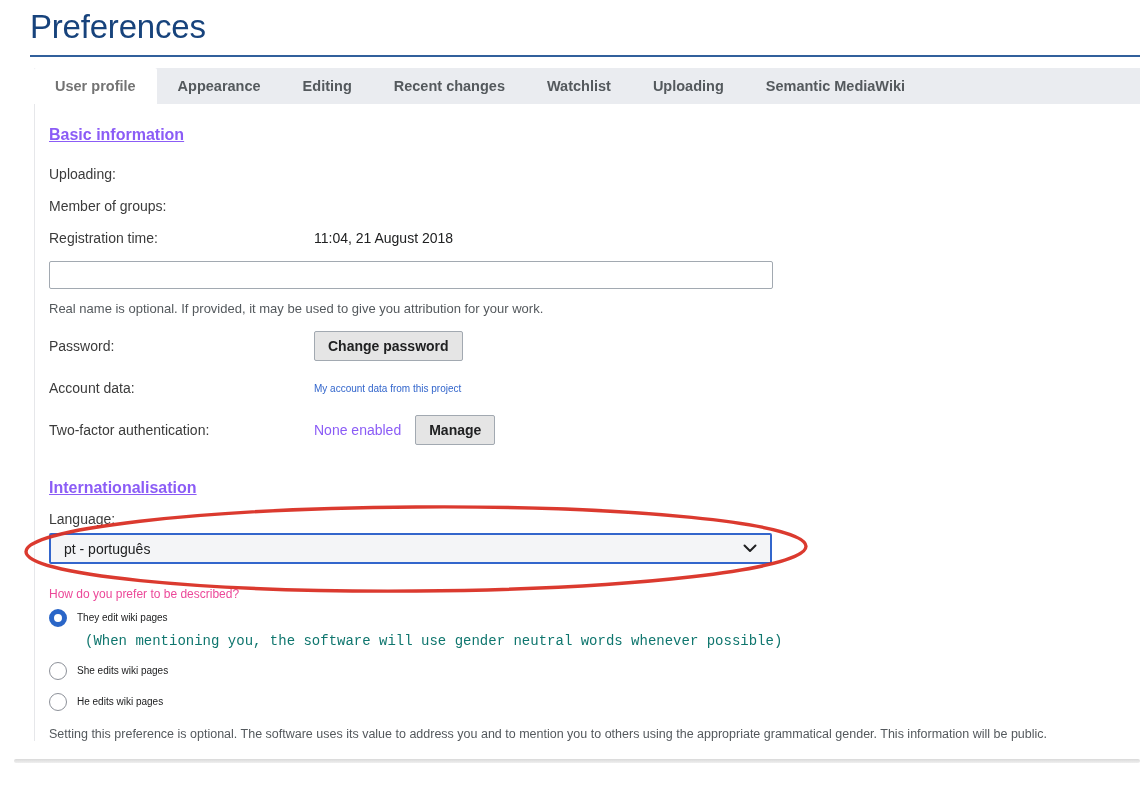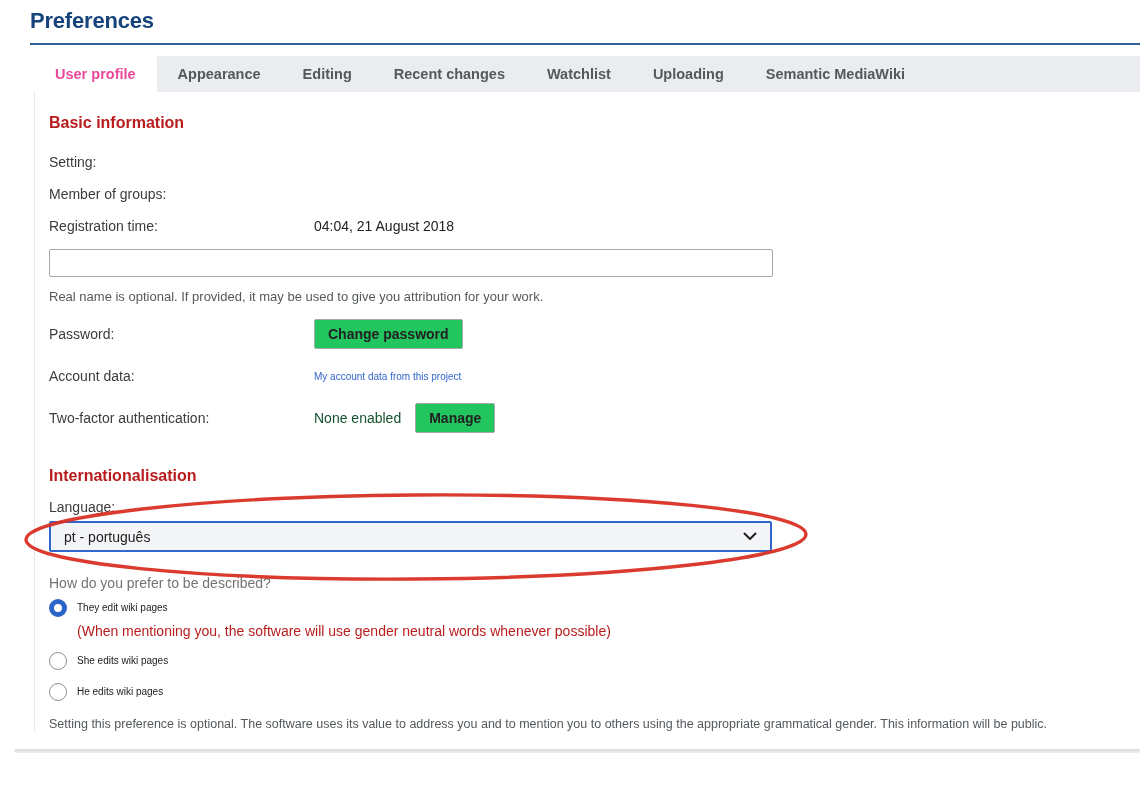--- a/index.html
+++ b/index.html
@@ -4,81 +4,81 @@
 <style>
   html, body { margin:0; padding:0; }
   body {
     width:1140px; height:798px; position:relative; overflow:hidden;
     background:#ffffff; color:#202122;
     font-family:"Liberation Sans", sans-serif;
   }
   
   .title-wrap { margin:0 0 0 30px; border-bottom:2px solid #31609c; }
   .title-wrap h1 {
-    margin:0; padding:8px 0 9px; font-size:22px; font-weight:700;
+    margin:0; padding:8px 0 9px; font-size:33px; font-weight:400;
     color:#17437c; letter-spacing:-0.2px;
   }
   
   .tabbar {
     margin:11px 0 0 34px; height:36px; background:#eaecf0;
     display:flex; align-items:stretch;
   }
   .tab {
     display:flex; align-items:center; padding:0 21px;
     font-size:14.5px; font-weight:700; color:#54595d; cursor:pointer;
     white-space:nowrap;
   }
-  .tab.active { background:#ffffff; color:#ec4899; border-radius:2px 2px 0 0; }
+  .tab.active { background:#ffffff; color:#737373; border-radius:2px 2px 0 0; }
   
   .content {
     margin-left:34px; border-left:1px solid #e6e7ea;
     padding:22px 14px 0 14px; position:relative;
   }
-  h2.section { margin:0 0 14px; font-size:16px; font-weight:700; color:#b91c1c; }
+  h2.section { margin:0 0 14px; font-size:16px; font-weight:700; color:#8b5cf6;text-decoration:underline; }
   h2.section.intl { margin-top:28px; }
   .row { display:flex; align-items:center; min-height:32px; }
   .row .flabel { width:265px; flex:none; font-size:14px; color:#3b3b3b; }
   .row .fvalue { font-size:14px; color:#202122; display:flex; align-items:center; }
   .text-input {
     width:710px; height:26px; border:1px solid #a2a9b1; border-radius:2px;
     padding:0 6px; font-family:inherit; font-size:14px; color:#202122; background:#fff;
   }
   .help { font-size:13px; color:#54595d; margin:5px 0 9px; }
   .btn {
-    background:#22c55e; border:1px solid #a2a9b1; border-radius:2px;
+    background:#e5e5e5; border:1px solid #a2a9b1; border-radius:2px;
     font-family:inherit; font-weight:700; font-size:14px; color:#202122;
     padding:6px 13px; cursor:pointer;
   }
   .row.tall { min-height:42px; }
   a.link { color:#3366cc; font-size:10px; text-decoration:none; cursor:pointer; }
-  .status-text { margin-right:14px; font-size:14px; color:#14532d; }
+  .status-text { margin-right:14px; font-size:14px; color:#8b5cf6; }
   
   .lang-label { font-size:14px; color:#3b3b3b; margin:12px 0 6px; }
   .select-wrap { position:relative; width:723px; }
   .select {
     box-sizing:border-box; height:31px; width:723px;
     background:#f4f5f7; border:2px solid #3366cc; border-radius:2px;
     display:flex; align-items:center; justify-content:space-between;
     padding:0 13px; cursor:pointer;
   }
   .select .sel-text { font-size:14px; color:#202122; }
   .annotation-svg {
     position:absolute; left:-28px; top:-29px; width:790px; height:90px;
     pointer-events:none; transform:rotate(-0.4deg);
   }
   
-  .gender-q { font-size:14px; color:#737373; margin:23px 0 8px; }
+  .gender-q { font-size:12px; color:#ec4899; margin:23px 0 8px; }
   .radio-row { display:flex; align-items:flex-start; margin-bottom:13px; cursor:pointer; }
   .radio {
     box-sizing:border-box; width:18px; height:18px; border-radius:50%;
     background:#fff; border:1px solid #8d9199; margin-right:10px; flex:none; margin-top:0;
   }
   .radio.selected { border:5px solid #2a66c8; }
   .radio-label { font-size:10px; color:#202122; line-height:18px; }
-  .radio-note { margin:-7px 0 13px 28px; font-size:14px; color:#b91c1c; }
+  .radio-note { margin:-7px 0 13px 36px; font-size:14px; color:#0f766e;font-family:Liberation Mono, monospace; }
   .footnote { font-size:12.5px; color:#54595d; margin:16px 0 18px; }
   
   .panel-shadow {
     margin-left:14px; height:4px; border-radius:2px;
     background:linear-gradient(#d9d9d9, #efefef);
   }
   .chev { display:flex; align-items:center; }
 </style>
 </head>
 <body>
@@ -95,33 +95,33 @@
   <div class="tab">Watchlist</div>
   <div class="tab">Uploading</div>
   <div class="tab">Semantic MediaWiki</div>
 </div>
 
 <div class="content">
 
   <h2 class="section">Basic information</h2>
 
   <div class="row">
-    <div class="flabel">Setting:</div>
+    <div class="flabel">Uploading:</div>
     <div class="fvalue"></div>
   </div>
 
   <div class="row">
     <div class="flabel">Member of groups:</div>
     <div class="fvalue"></div>
   </div>
 
 
   <div class="row">
     <div class="flabel">Registration time:</div>
-    <div class="fvalue">04:04, 21 August 2018</div>
+    <div class="fvalue">11:04, 21 August 2018</div>
   </div>
 
   <div class="row tall">
     <div class="fvalue">
       <input type="text" class="text-input" value="" style="">
     </div>
   </div>
 
   <div class="help">Real name is optional. If provided, it may be used to give you attribution for your work.</div>
 

